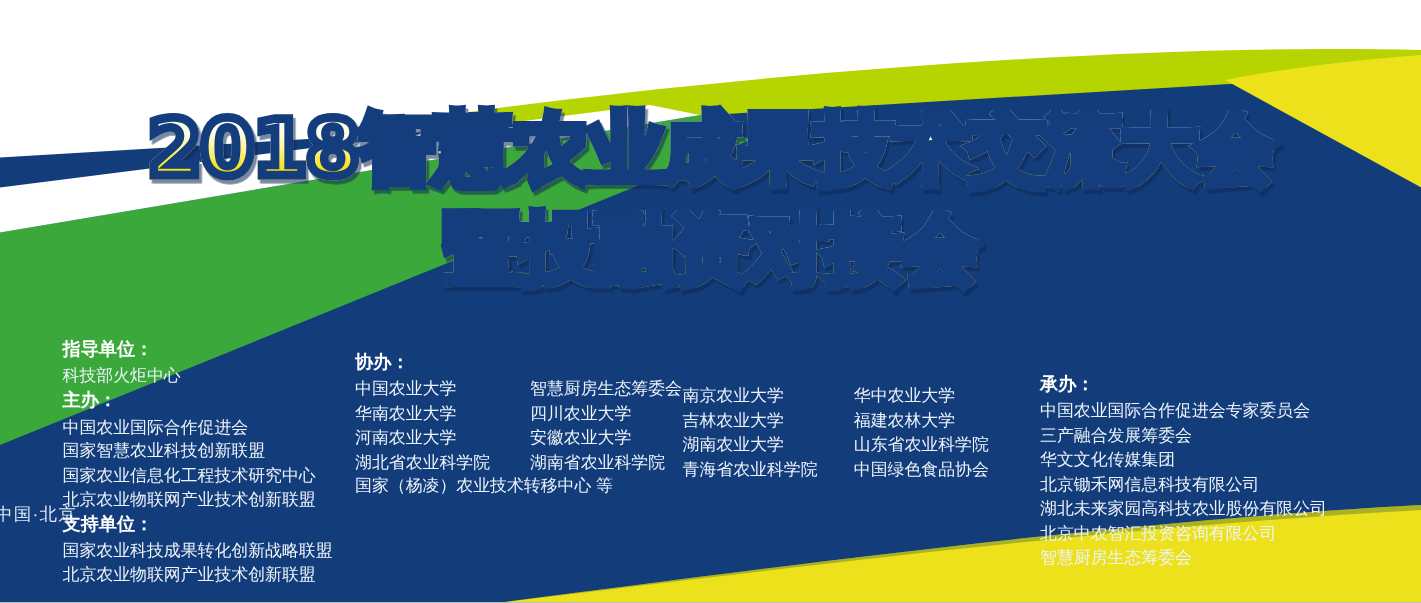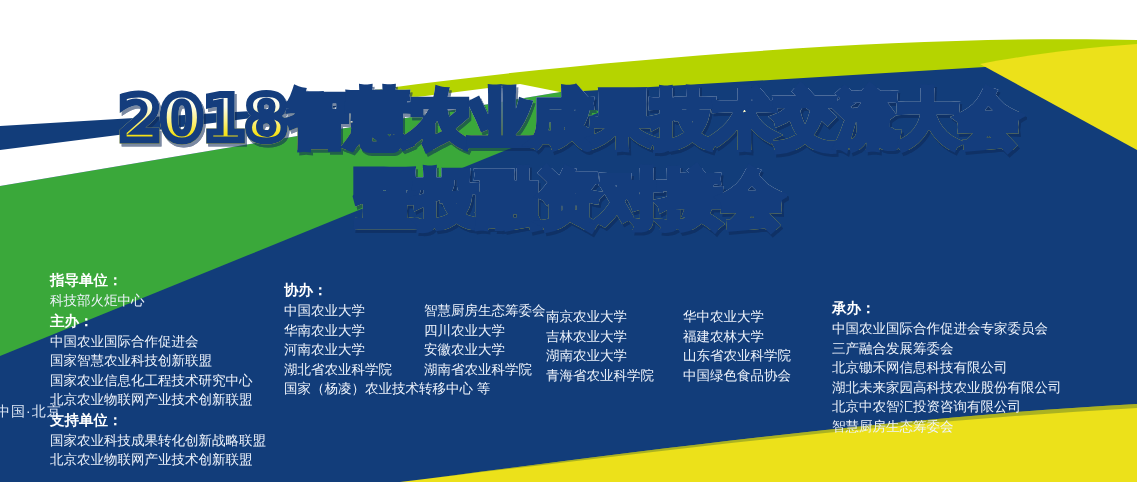--- a/index.html
+++ b/index.html
@@ -156,20 +156,21 @@
       <div class="row">
         <span class="ln c1">青海省农业科学院</span>
         <span class="ln c2">中国绿色食品协会</span>
       </div>
     </div>
 
     <div class="col" id="col-host">
       <div class="hd">承办：</div>
       <div class="ln">中国农业国际合作促进会专家委员会</div>
       <div class="ln">三产融合发展筹委会</div>
+      <div class="ln">华文文化传媒集团</div>
       <div class="ln">北京锄禾网信息科技有限公司</div>
       <div class="ln">湖北未来家园高科技农业股份有限公司</div>
       <div class="ln">北京中农智汇投资咨询有限公司</div>
       <div class="ln">智慧厨房生态筹委会</div>
     </div>
   </div>
 
   <div id="city-line">
     <span>中国·北京</span>
   </div>

